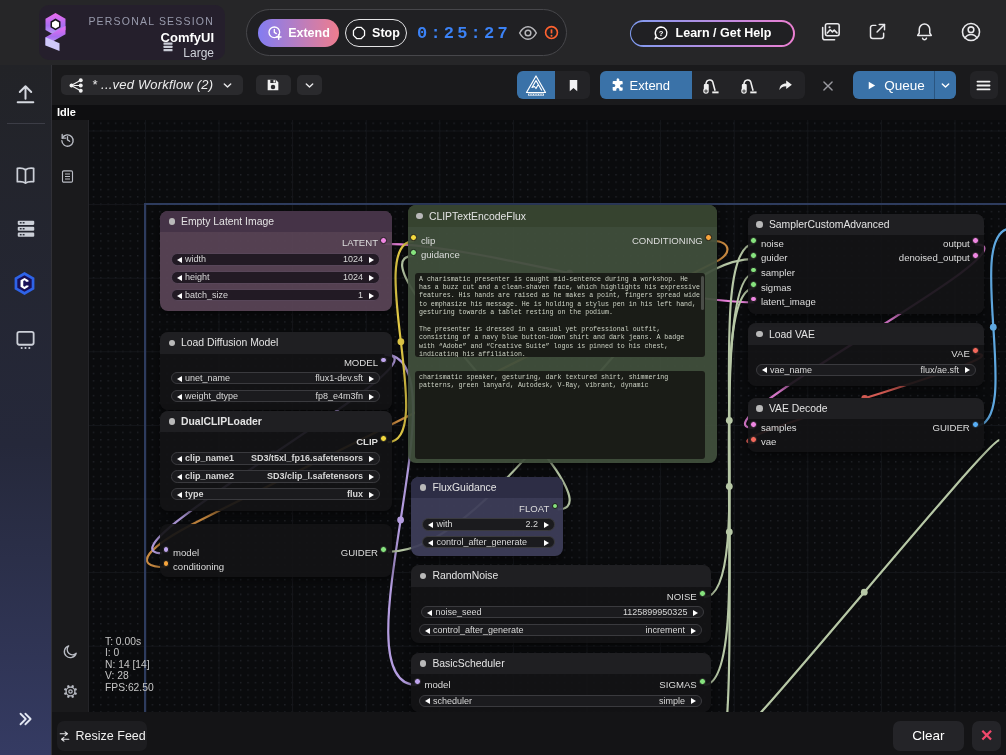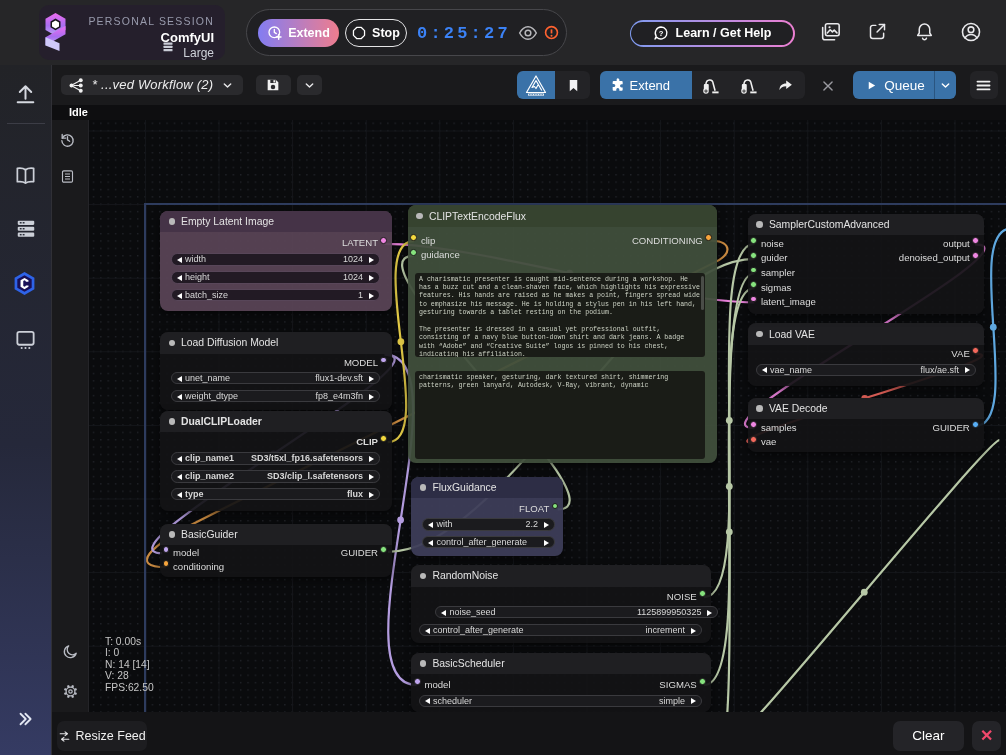--- a/index.html
+++ b/index.html
@@ -12,21 +12,21 @@
 #extend{position:absolute;left:11px;top:9.5px;width:81px;height:27.5px;border-radius:14px;background:linear-gradient(90deg,#837df2,#ee7d8e);color:#fff;font-size:12.5px;font-weight:bold;display:flex;align-items:center;justify-content:center;gap:5px}
 #stopb{position:absolute;left:98px;top:9.5px;width:62px;height:27.5px;border-radius:14px;border:1.5px solid #e4e4e6;color:#fff;font-size:12.5px;font-weight:bold;display:flex;align-items:center;justify-content:center;gap:6px}
 #time{position:absolute;left:170px;top:0;height:47px;display:flex;align-items:center;font-family:"Liberation Mono",monospace;font-size:17px;font-weight:bold;color:#3b82f6;letter-spacing:3.2px}
 #help{position:absolute;left:629.5px;top:20px;width:165px;height:26.5px;border-radius:14px;background:linear-gradient(90deg,#7f9bf0,#ec7fd2);padding:1.5px}
 #help .in{width:100%;height:100%;border-radius:13px;background:#202023;color:#fff;font-size:12.5px;font-weight:bold;display:flex;align-items:center;justify-content:center;gap:7px}
 #toolbar{position:absolute;left:0;top:64.5px;width:1006px;height:40.3px;background:#1a1a1c}
 .tbtn{position:absolute;top:10.3px;height:20.4px;background:#2a2a2d;border-radius:5px;display:flex;align-items:center;color:#ededed}
 .tbig{position:absolute;top:6.6px;height:28.4px;border-radius:6px;background:#232326;display:flex;align-items:center;overflow:hidden}
 #sidebar{position:absolute;left:0;top:64.5px;width:52px;height:690.5px;background:linear-gradient(180deg,#222327 0%,#25283a 55%,#353b63 100%);border-right:1px solid #303036}
 #sbdiv{position:absolute;left:7px;top:58.5px;width:38px;height:1px;background:#3c3d46}
-#idlerow{position:absolute;left:52px;top:104.8px;width:954px;height:14.8px;background:#0e0e10;color:#fff;font-size:11px;font-weight:bold;line-height:14.8px;padding-left:17px}
+#idlerow{position:absolute;left:52px;top:104.8px;width:954px;height:14.8px;background:#0e0e10;color:#fff;font-size:11px;font-weight:bold;line-height:14.8px;padding-left:5px}
 #strip{position:absolute;left:52px;top:119.6px;width:37.3px;height:592.4px;background:#1a1a1c;border-right:1px solid #242428}
 #bottombar{position:absolute;left:52px;top:712px;width:954px;height:43px;background:#141416}
 #resizefeed{position:absolute;left:4.7px;top:9px;width:90px;height:30px;background:#1d1d20;border-radius:7px;color:#f0f0f0;font-size:12.5px;display:flex;align-items:center;justify-content:center;gap:5px}
 #clearb{position:absolute;left:841px;top:8.9px;width:71px;height:30.2px;background:#242428;border-radius:7px;color:#fff;font-size:13.5px;display:flex;align-items:center;justify-content:center}
 #redx{position:absolute;left:920.2px;top:8.9px;width:29px;height:30.2px;background:#242428;border-radius:7px;display:flex;align-items:center;justify-content:center}
 #cv{position:absolute;left:89.3px;top:119.6px}
 #stats{position:absolute;left:105px;top:636px;font-size:10.3px;color:#c6c6c6;line-height:11.4px}
 .node{position:absolute;border-radius:8px;background:rgba(19,19,22,.93);box-shadow:0 3px 9px rgba(0,0,0,.55)}
 .node .hd{height:21.5px;border-radius:8px 8px 0 0;background:#1f1f22;display:flex;align-items:center;color:#e3e3e3;font-size:10.4px}
 .hd .sdot{width:6.5px;height:6.5px;border-radius:50%;background:#b9b9b9;margin:0 6px 0 8.5px;flex:none}
@@ -163,21 +163,20 @@
         <i class="ra"></i>
       </div>
       <div class="w" style="left:11.0px;top:77.3px;width:209px;">
         <i class="la"></i>
         <span class="lab">type</span>
         <span class="val">flux</span>
         <i class="ra"></i>
       </div>
     </div>
 <div class="node" style="left:160px;top:523.8px;width:232px;height:53.2px;">
-      <div class="hd" style=""><span class="sdot"></span>BasicGuider</div>
       <span class="pdot" style="left:2.6px;top:22.7px;background:#c0a6ef"></span>
       <span class="slot" style="left:13px;top:24.0px">model</span>
       <span class="pdot" style="left:2.6px;top:36.7px;background:#f7a53c"></span>
       <span class="slot" style="left:13px;top:38.0px">conditioning</span>
       <span class="pdot" style="left:220.3px;top:22.7px;background:#86e37e"></span>
       <span class="slot" style="right:14px;top:24.0px">GUIDER</span>
     </div>
 <div class="node" style="left:407.9px;top:205.4px;width:308.9px;height:257.7px;background:rgba(64,79,60,.95);">
       <div class="hd" style="background:#36432f;"><span class="sdot"></span>CLIPTextEncodeFlux</div>
       <span class="pdot" style="left:2.6px;top:29.1px;background:#f2d83e"></span>
@@ -213,21 +212,21 @@
       <div class="w" style="left:11.0px;top:59.6px;width:132.6px;">
         <i class="la"></i>
         <span class="lab">control_after_generate</span>
         <i class="ra"></i>
       </div>
     </div>
 <div class="node" style="left:411.4px;top:565.1px;width:299.3px;height:78.2px;">
       <div class="hd" style=""><span class="sdot"></span>RandomNoise</div>
       <span class="pdot" style="left:287.6px;top:25.4px;background:#86e37e"></span>
       <span class="slot" style="right:14px;top:26.7px">NOISE</span>
-      <div class="w" style="left:24px;top:41.0px;width:283px;justify-content:space-between;">
+      <div class="w" style="left:10px;top:41.0px;width:283px;justify-content:space-between;">
         <i class="la"></i>
         <span class="lab">noise_seed</span>
         <span class="val">1125899950325</span>
         <i class="ra"></i>
       </div>
       <div class="w" style="left:7.6px;top:58.9px;width:283px;">
         <i class="la"></i>
         <span class="lab">control_after_generate</span>
         <span class="val">increment</span>
         <i class="ra"></i>

